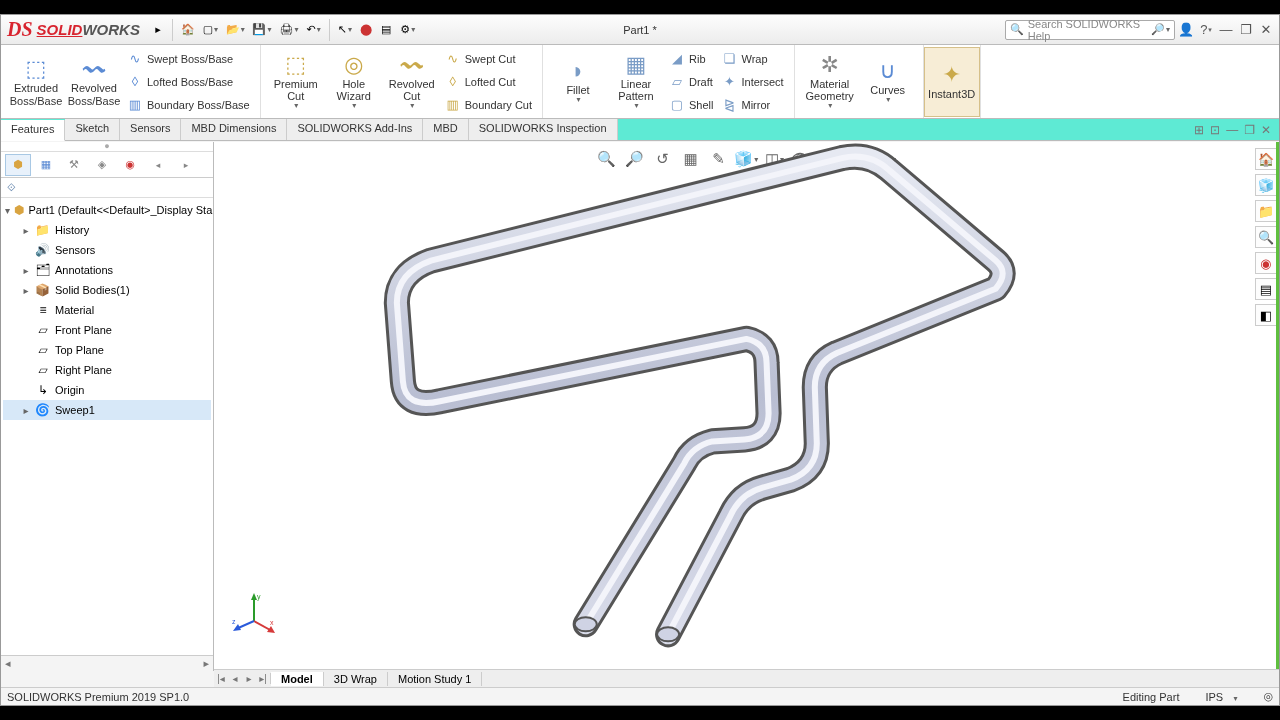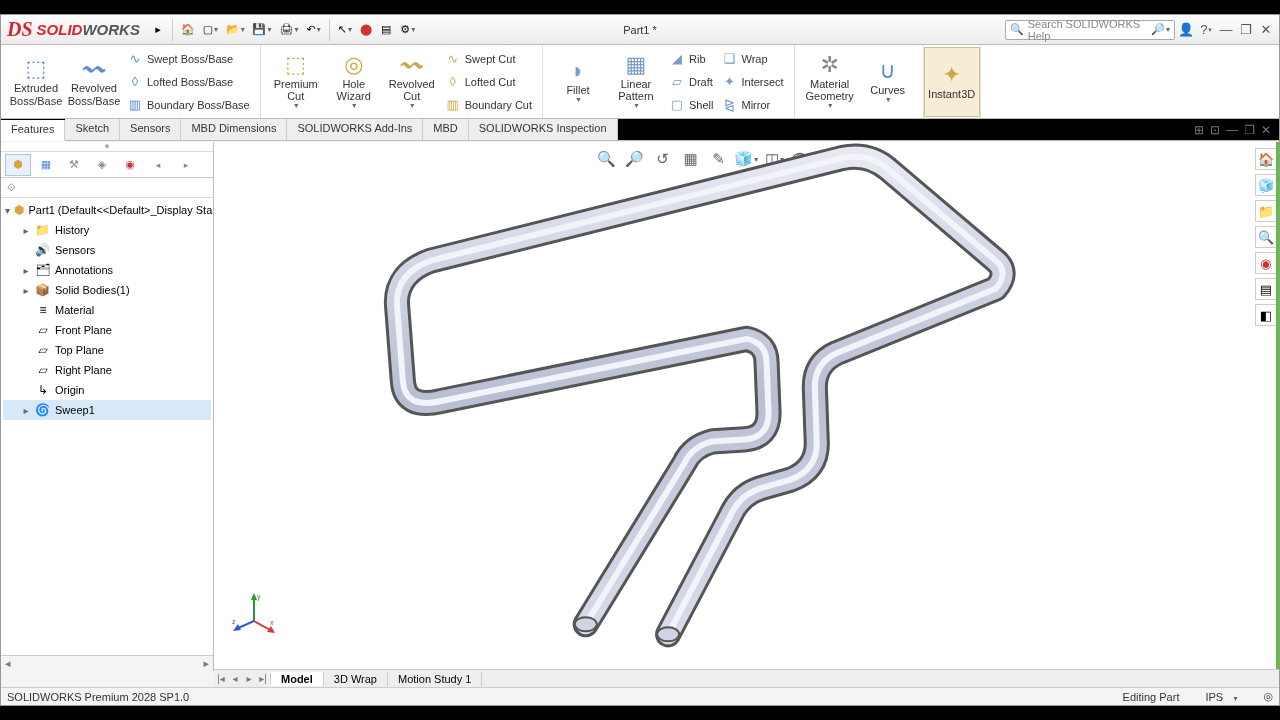--- a/index.html
+++ b/index.html
@@ -2,41 +2,41 @@
 <html><head>
 <meta charset="utf-8">
 <style>
   * { box-sizing: border-box; margin: 0; padding: 0; font-family: "Segoe UI", Tahoma, sans-serif; }
   html, body { width: 1280px; height: 720px; overflow: hidden; background: #000; }
   .app { position: absolute; top: 14px; left: 0; width: 1280px; height: 692px; background: #f4f4f4; border: 1px solid #999; }
   
   .titlebar { height: 30px; background: linear-gradient(#fdfdfd,#ececec); border-bottom:1px solid #bbb; display:flex; align-items:center; font-size:11px; position:relative; }
   .logo { display:flex; align-items:center; padding:0 8px 0 6px; font-weight:bold; font-style:italic; font-size:15px; }
   .logo-ds { color:#d8242f; font-family:Georgia,serif; font-size:20px; margin-right:4px;}
-  .logo-text1 { color:#d8242f; }
+  .logo-text1 { color:#d8242f;text-decoration:underline; }
   .logo-text2 { color:#555; }
   .tb-sep { width:1px; height:22px; background:#ccc; margin:0 4px; }
   .tb-btn { min-width:20px; height:24px; display:flex; align-items:center; justify-content:center; padding:0 3px; border:1px solid transparent; border-radius:2px; cursor:default; }
   .tb-dd { font-size:8px; color:#666; padding-left:1px; }
   .title-center { position:absolute; left:50%; transform:translateX(-50%); color:#333; }
   .title-right { margin-left:auto; display:flex; align-items:center; gap:2px; padding-right:4px;}
   .search-box { display:flex; align-items:center; border:1px solid #aaa; background:#fff; border-radius:2px; height:20px; width:170px; padding:0 4px; font-size:11px; color:#888;}
   .search-box .mag { margin-left:auto; color:#777;}
   .winbtn { width:18px; height:18px; display:flex; align-items:center; justify-content:center; color:#555; font-size:13px;}
   
   .ribbon { height:74px; background:#fff; border-bottom:1px solid #bbb; display:flex; align-items:stretch; font-size:11px; color:#333;}
   .rgroup { display:flex; align-items:center; padding:2px 6px; border-right:1px solid #e0e0e0;}
   .rbtn-large { display:flex; flex-direction:column; align-items:center; justify-content:center; width:58px; height:70px; text-align:center; line-height:1.1; cursor:default;}
   .rbtn-large .ic { font-size:22px; height:26px; display:flex; align-items:center;}
   .rbtn-small { display:flex; align-items:center; height:22px; padding:0 4px; gap:4px; cursor:default;}
   .rbtn-small .ic { width:16px; text-align:center; font-size:13px;}
   .rcol { display:flex; flex-direction:column; justify-content:center; gap:1px;}
   .instant3d { background:#f7edd6; border:1px solid #d6c089; width:56px;}
   
-  .tabs { height:22px; background:#000000; border-bottom:1px solid #bbb; display:flex; font-size:11px; position:relative;justify-content:flex-end;}
+  .tabs { height:22px; background:#5eead4; border-bottom:1px solid #bbb; display:flex; font-size:11px; position:relative;justify-content:flex-end;}
   .tab { padding:3px 10px 0 10px; border-right:1px solid #ccc; color:#333; background:#eee; cursor:default;}
   .tab.active { background:#fff; border-bottom:1px solid #fff; position:relative; top:1px; font-weight:normal;}
   .tabs-right { margin-left:auto; display:flex; align-items:center; gap:6px; padding-right:8px; color:#777; font-size:12px;}
   
   .main { position:absolute; top:127px; bottom:34px; left:0; right:0; display:flex;}
   .tree-pane { width:213px; background:#fff; border-right:1px solid #bbb; display:flex; flex-direction:column; font-size:11px;}
   .tree-bar { height:26px; border-bottom:1px solid #ccc; display:flex; align-items:center; gap:2px; padding:0 4px;}
   .tree-bar .ico { width:26px; height:22px; display:flex; align-items:center; justify-content:center; border:1px solid transparent;}
   .tree-bar .ico.sel { border-color:#a8c8e4; background:#e8f1fb;}
   .tree-filter { height:20px; border-bottom:1px solid #ddd; display:flex; align-items:center; padding-left:6px; color:#6a8ab0;}
@@ -391,20 +391,20 @@
         <span>▸|</span>
       </div>
     <div id="btabstrip" style="display:flex">
         <div class="btab active">Model</div>
         <div class="btab">3D Wrap</div>
         <div class="btab">Motion Study 1</div>
       </div>
   </div>
 
   <div class="status">
-    <span>SOLIDWORKS Premium 2028 SP1.0</span>
+    <span>SOLIDWORKS Premium 2019 SP1.0</span>
     <div class="right">
       <span>Editing Part</span>
       <span><span>IPS</span> &nbsp; <span class="tb-dd">▾</span></span>
       <span>◎</span>
     </div>
   </div>
 </div>
 
 </body></html>

